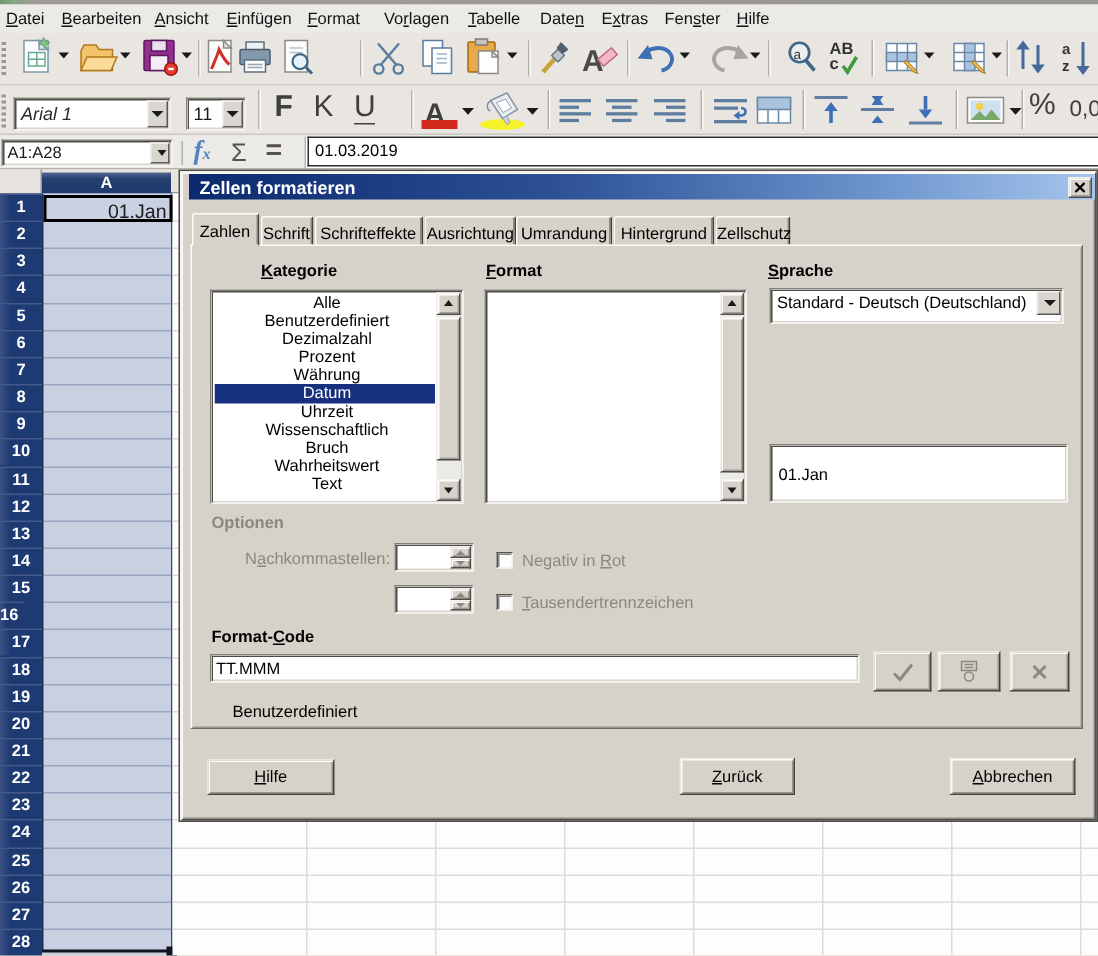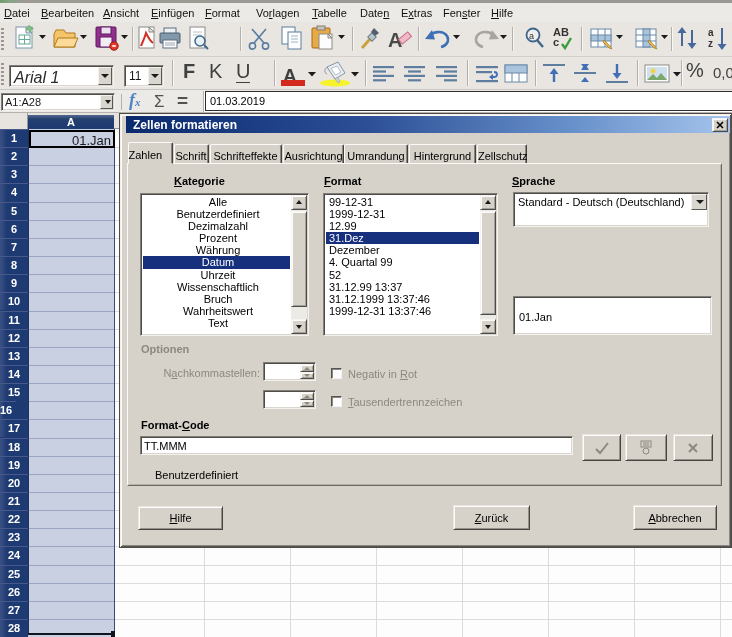--- a/index.html
+++ b/index.html
@@ -254,21 +254,21 @@
     <rect x="682" y="3" width="1" height="26" fill="#f8f7f4"></rect>
 <g>
       <rect x="645" y="8" width="24" height="17" fill="#fdfdfd" stroke="#8a8a88"></rect>
       <rect x="647" y="10" width="20" height="13" fill="#cfe0ee"></rect>
       <circle cx="653" cy="14" r="2.5" fill="#f2d24c"></circle>
       <path d="M647 23 l6-6 l4 4 l4-5 l6 7 z" fill="#7aa86a"></path>
     </g>
 <path d="M673 15 l8 0 l-4 4.5 z" fill="#1a1a1a"></path>
 </svg>
 <div class="ab sunkw" style="left:9px;top:65px;width:105px;height:22px;">
-    <span class="ab" style="left:4px;top:3px;font-size:16px;font-style:italic;color:#2a2a2a;">Arial 1</span>
+    <span class="ab" style="left:4px;top:3px;font-size:12px;font-style:italic;color:#2a2a2a;">Arial 1</span>
     <div class="ab ddb" style="right:1px;top:1px;width:14px;height:18px;"></div>
     <div class="tri" style="right:4px;top:8px;border-left:4px solid transparent;border-right:4px solid transparent;border-top:4px solid #1a1a1a;"></div>
   </div>
 <div class="ab sunkw" style="left:124px;top:65px;width:40px;height:22px;">
     <span class="ab" style="left:4px;top:3px;font-size:12px;color:#1a1a1a;">11</span>
     <div class="ab ddb" style="right:1px;top:1px;width:14px;height:18px;"></div>
     <div class="tri" style="right:4px;top:8px;border-left:4px solid transparent;border-right:4px solid transparent;border-top:4px solid #1a1a1a;"></div>
   </div>
 <span class="ab" style="left:183px;top:60px;font-size:20px;font-weight:bold;color:#3f3f3d;">F</span>
 <span class="ab" style="left:209px;top:60px;font-size:20px;color:#3f3f3d;">K</span>
@@ -398,21 +398,21 @@
 <div class="ab" style="left:120px;top:546px;width:612px;height:2px;background:#55534e;"></div>
 <div class="ab" style="left:119px;top:113px;width:613px;height:435px;background:#d6d2ca;border:1px solid #4f4d49;box-shadow:inset 1px 1px 0 #f2efe9, inset -1px -1px 0 #55534e, inset 2px 2px 0 #fbfaf8, inset -2px -2px 0 #8a8781;">
 <div class="ab" style="left:6px;top:2px;width:604px;height:17px;background:linear-gradient(90deg,#0b2a6e,#2c4f96 40%,#6a93cc 75%,#a6c4ec);">
       <span class="ab" style="left:7px;top:1.5px;font-size:12px;font-weight:bold;color:#fff;">Zellen formatieren</span>
       <div class="ab raised" style="right:2px;top:1.5px;width:16px;height:14px;">
         <svg class="ab" style="left:3px;top:2px;" width="8" height="8" viewBox="0 0 8 8">
           <path d="M1 1 L7 7 M7 1 L1 7" stroke="#000" stroke-width="1.6"></path>
         </svg>
       </div>
     </div>
-<div class="ab" style="left:7.5px;top:27.5px;width:45px;height:22.0px;background:#d6d2ca;border:1px solid;border-color:#fbfaf8 #42413e #d6d2ca #fbfaf8;border-radius:2px 2px 0 0;box-shadow:inset -1px 0 0 #8a8781;z-index:3;font-size:11px;line-height:24px;color:#000;">Zahlen</div>
+<div class="ab" style="left:7.5px;top:27.5px;width:45px;height:22.0px;background:#d6d2ca;border:1px solid;border-color:#fbfaf8 #42413e #d6d2ca #fbfaf8;border-radius:2px 2px 0 0;box-shadow:inset -1px 0 0 #8a8781;z-index:3;font-size:11px;text-align:center;line-height:24px;color:#000;">Zahlen</div>
 <div class="ab" style="left:53.5px;top:30px;width:35px;height:19.5px;background:#d6d2ca;border:1px solid;border-color:#fbfaf8 #42413e #d6d2ca #fbfaf8;border-radius:2px 2px 0 0;box-shadow:inset -1px 0 0 #8a8781;z-index:1;font-size:11px;text-align:center;line-height:22px;color:#000;">Schrift</div>
 <div class="ab" style="left:89.5px;top:30px;width:72px;height:19.5px;background:#d6d2ca;border:1px solid;border-color:#fbfaf8 #42413e #d6d2ca #fbfaf8;border-radius:2px 2px 0 0;box-shadow:inset -1px 0 0 #8a8781;z-index:1;font-size:11px;text-align:center;line-height:22px;color:#000;">Schrifteffekte</div>
 <div class="ab" style="left:163px;top:30px;width:61px;height:19.5px;background:#d6d2ca;border:1px solid;border-color:#fbfaf8 #42413e #d6d2ca #fbfaf8;border-radius:2px 2px 0 0;box-shadow:inset -1px 0 0 #8a8781;z-index:1;font-size:11px;text-align:center;line-height:22px;color:#000;">Ausrichtung</div>
 <div class="ab" style="left:224px;top:30px;width:64px;height:19.5px;background:#d6d2ca;border:1px solid;border-color:#fbfaf8 #42413e #d6d2ca #fbfaf8;border-radius:2px 2px 0 0;box-shadow:inset -1px 0 0 #8a8781;z-index:1;font-size:11px;text-align:center;line-height:22px;color:#000;">Umrandung</div>
 <div class="ab" style="left:289px;top:30px;width:67px;height:19.5px;background:#d6d2ca;border:1px solid;border-color:#fbfaf8 #42413e #d6d2ca #fbfaf8;border-radius:2px 2px 0 0;box-shadow:inset -1px 0 0 #8a8781;z-index:1;font-size:11px;text-align:center;line-height:22px;color:#000;">Hintergrund</div>
 <div class="ab" style="left:357px;top:30px;width:50px;height:19.5px;background:#d6d2ca;border:1px solid;border-color:#fbfaf8 #42413e #d6d2ca #fbfaf8;border-radius:2px 2px 0 0;box-shadow:inset -1px 0 0 #8a8781;z-index:1;font-size:11px;text-align:center;line-height:22px;color:#000;">Zellschutz</div>
 <div class="ab" style="left:7px;top:49px;width:595px;height:323px;background:#d6d2ca;border:1px solid;border-color:#fbfaf8 #6b6962 #6b6962 #fbfaf8;box-shadow:inset 1px 1px 0 #d6d2ca, inset -1px -1px 0 #b5b1a9;z-index:2;">
 <span class="ab lbl" style="left:14px;top:11px;padding-left:32px;"><u>K</u>ategorie</span>
 <span class="ab lbl" style="left:196px;top:11px;"><u>F</u>ormat</span>
 <span class="ab lbl" style="left:384px;top:11px;"><u>S</u>prache</span>
@@ -432,41 +432,29 @@
 </div>
 <div class="ab" style="right:1px;top:1px;width:16px;bottom:1px;background:#eceae4;">
           <div class="ab raised" style="left:0;top:0;width:16px;height:15px;"></div>
           <div class="tri" style="left:4.5px;top:5px;border-left:3.5px solid transparent;border-right:3.5px solid transparent;border-bottom:4px solid #1a1a1a;"></div>
           <div class="ab raised" style="left:0;top:16px;width:16px;height:96px;"></div>
           <div class="ab raised" style="left:0;bottom:0;width:16px;height:15px;"></div>
           <div class="tri" style="left:4.5px;bottom:5px;border-left:3.5px solid transparent;border-right:3.5px solid transparent;border-top:4px solid #1a1a1a;"></div>
         </div>
 </div>
 <div class="ab sunkw" style="left:195px;top:29px;width:175px;height:143px;">
-<div class="ab" style="left:2px;top:2px;right:18px;bottom:2px;overflow:hidden;">
-<div class="li">99-12-31</div>
-<div class="li">1999-12-31</div>
-<div class="li">12.99</div>
-<div class="li sel">31.Dez</div>
-<div class="li">Dezember</div>
-<div class="li">4. Quartal 99</div>
-<div class="li">52</div>
-<div class="li">31.12.99 13:37</div>
-<div class="li">31.12.1999 13:37:46</div>
-<div class="li">1999-12-31 13:37:46</div>
-</div>
 <div class="ab" style="right:1px;top:1px;width:16px;bottom:1px;background:#eceae4;">
           <div class="ab raised" style="left:0;top:0;width:16px;height:15px;"></div>
           <div class="tri" style="left:4.5px;top:5px;border-left:3.5px solid transparent;border-right:3.5px solid transparent;border-bottom:4px solid #1a1a1a;"></div>
           <div class="ab raised" style="left:0;top:16px;width:16px;height:104px;"></div>
           <div class="ab raised" style="left:0;bottom:0;width:16px;height:15px;"></div>
           <div class="tri" style="left:4.5px;bottom:5px;border-left:3.5px solid transparent;border-right:3.5px solid transparent;border-top:4px solid #1a1a1a;"></div>
         </div>
 </div>
-<div class="ab sunkw" style="left:385px;top:28px;width:196px;height:35px;">
+<div class="ab sunkw" style="left:385px;top:28px;width:196px;height:24px;">
         <span class="ab" style="left:4px;top:3px;font-size:11px;color:#000;white-space:nowrap;">Standard - Deutsch (Deutschland)</span>
         <div class="ab ddb" style="right:1px;top:1px;width:16px;height:16px;"></div>
         <div class="tri" style="right:4.5px;top:7px;border-left:4px solid transparent;border-right:4px solid transparent;border-top:4.5px solid #1a1a1a;"></div>
       </div>
 <div class="ab sunkw" style="left:385px;top:132px;width:199px;height:39px;">
         <span class="ab" style="left:5px;top:14px;font-size:11px;color:#000;">01.Jan</span>
       </div>
 <span class="ab lbl g" style="left:13px;top:179px;">Optionen</span>
 <span class="ab g" style="left:0px;top:203px;width:132px;text-align:right;font-size:11px;">N<u>a</u>chkommastellen:</span>
 <span class="ab g" style="left:12px;top:233px;width:132px;text-align:right;font-size:11px;margin-top:44px;">Führende <u>N</u>ullen:</span>

